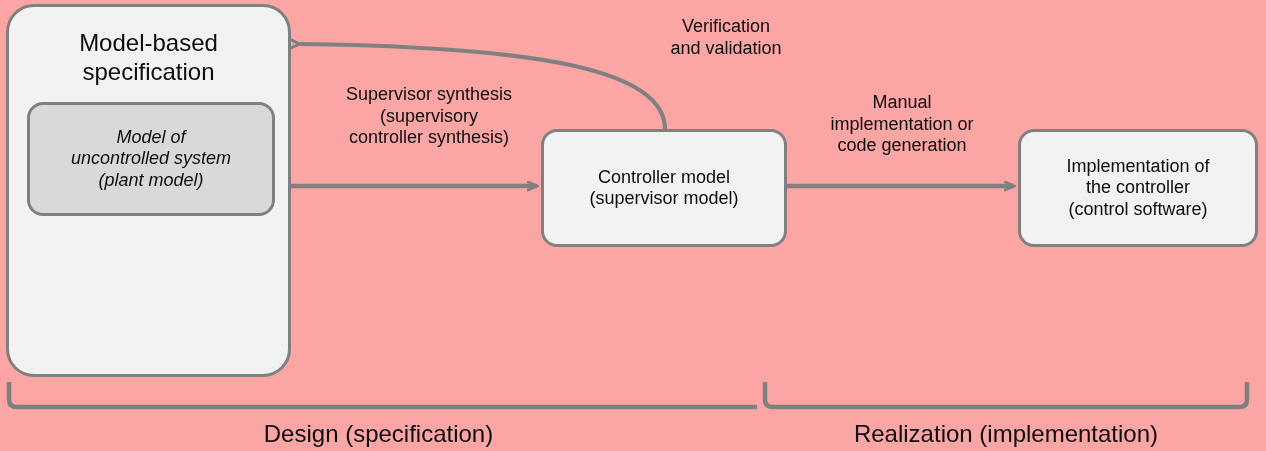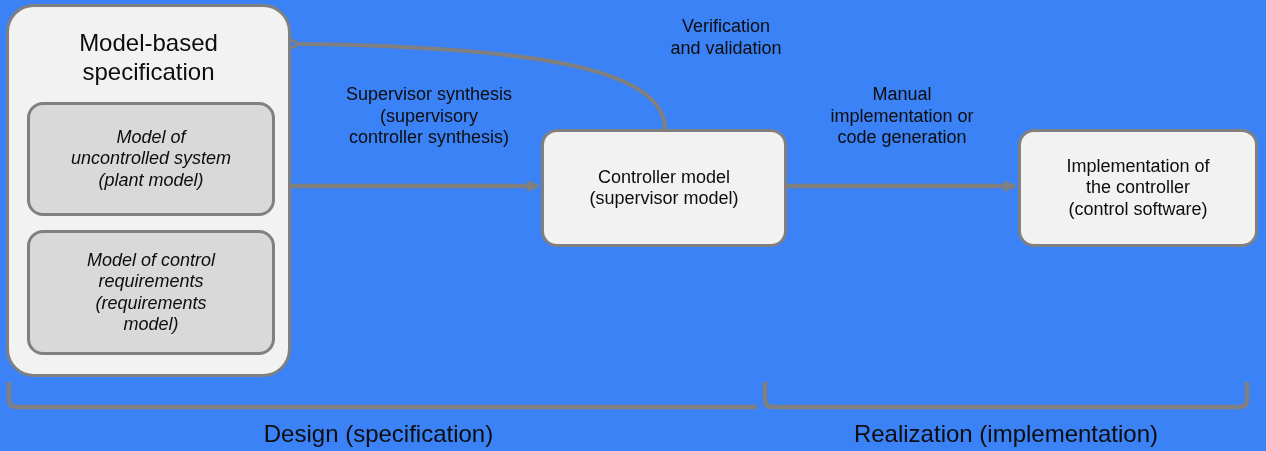--- a/index.html
+++ b/index.html
@@ -8,21 +8,21 @@
     padding: 0;
     background: #ffffff;
   }
   body {
     font-family: "Liberation Sans", sans-serif;
   }
   #canvas {
     position: relative;
     width: 1266px;
     height: 451px;
-    background: #3b82f6;
+    background: #fca5a5;
     overflow: hidden;
   }
   svg.layer {
     position: absolute;
     left: 0;
     top: 0;
     width: 1266px;
     height: 451px;
     pointer-events: none;
   }
@@ -86,26 +86,20 @@
   <div class="box box-outer" style="left:6px; top:4px; width:285px; height:373px;">
     <div class="outer-title t24" style="white-space: pre-line;">Model-based
 specification</div>
 
     <div class="box box-inner t23" style="left:18px; top:95px; width:248px; height:114px;">
       <span style="white-space: pre-line;">Model of
 uncontrolled system
 (plant model)</span>
     </div>
 
-    <div class="box box-inner t23" style="left:18px; top:223px; width:248px; height:125px;">
-      <span style="white-space: pre-line;">Model of control
-requirements
-(requirements
-model)</span>
-    </div>
   </div>
 
   <div class="box box-plain t23" style="left:541px; top:129px; width:246px; height:118px;">
     <span style="white-space: pre-line;">Controller model
 (supervisor model)</span>
   </div>
 
   <div class="box box-plain t23" style="left:1018px; top:129px; width:240px; height:118px;">
     <span style="white-space: pre-line;">Implementation of
 the controller
@@ -134,21 +128,21 @@
              Q1247,407 1247,400 L1247,382" fill="none" stroke="#808080" stroke-width="4.5" stroke-linecap="butt"></path>
   </svg>
 
   <div class="edge-label t23" style="left:291px; top:84px; width:248px;padding-left:14px;">Supervisor synthesis
 (supervisory
 controller synthesis)</div>
 
   <div class="edge-label t23" style="left:556px; top:16px; width:340px;">Verification
 and validation</div>
 
-  <div class="edge-label t23" style="left:789px; top:84px; width:226px;">Manual
+  <div class="edge-label t23" style="left:789px; top:92px; width:226px;">Manual
 implementation or
 code generation</div>
 
   <div class="brace-label t24" style="left:0px; top:420px; width:757px;">Design (specification)</div>
 
   <div class="brace-label t24" style="left:765px; top:420px; width:482px;">Realization (implementation)</div>
 
 </div>
 
 </body></html>

